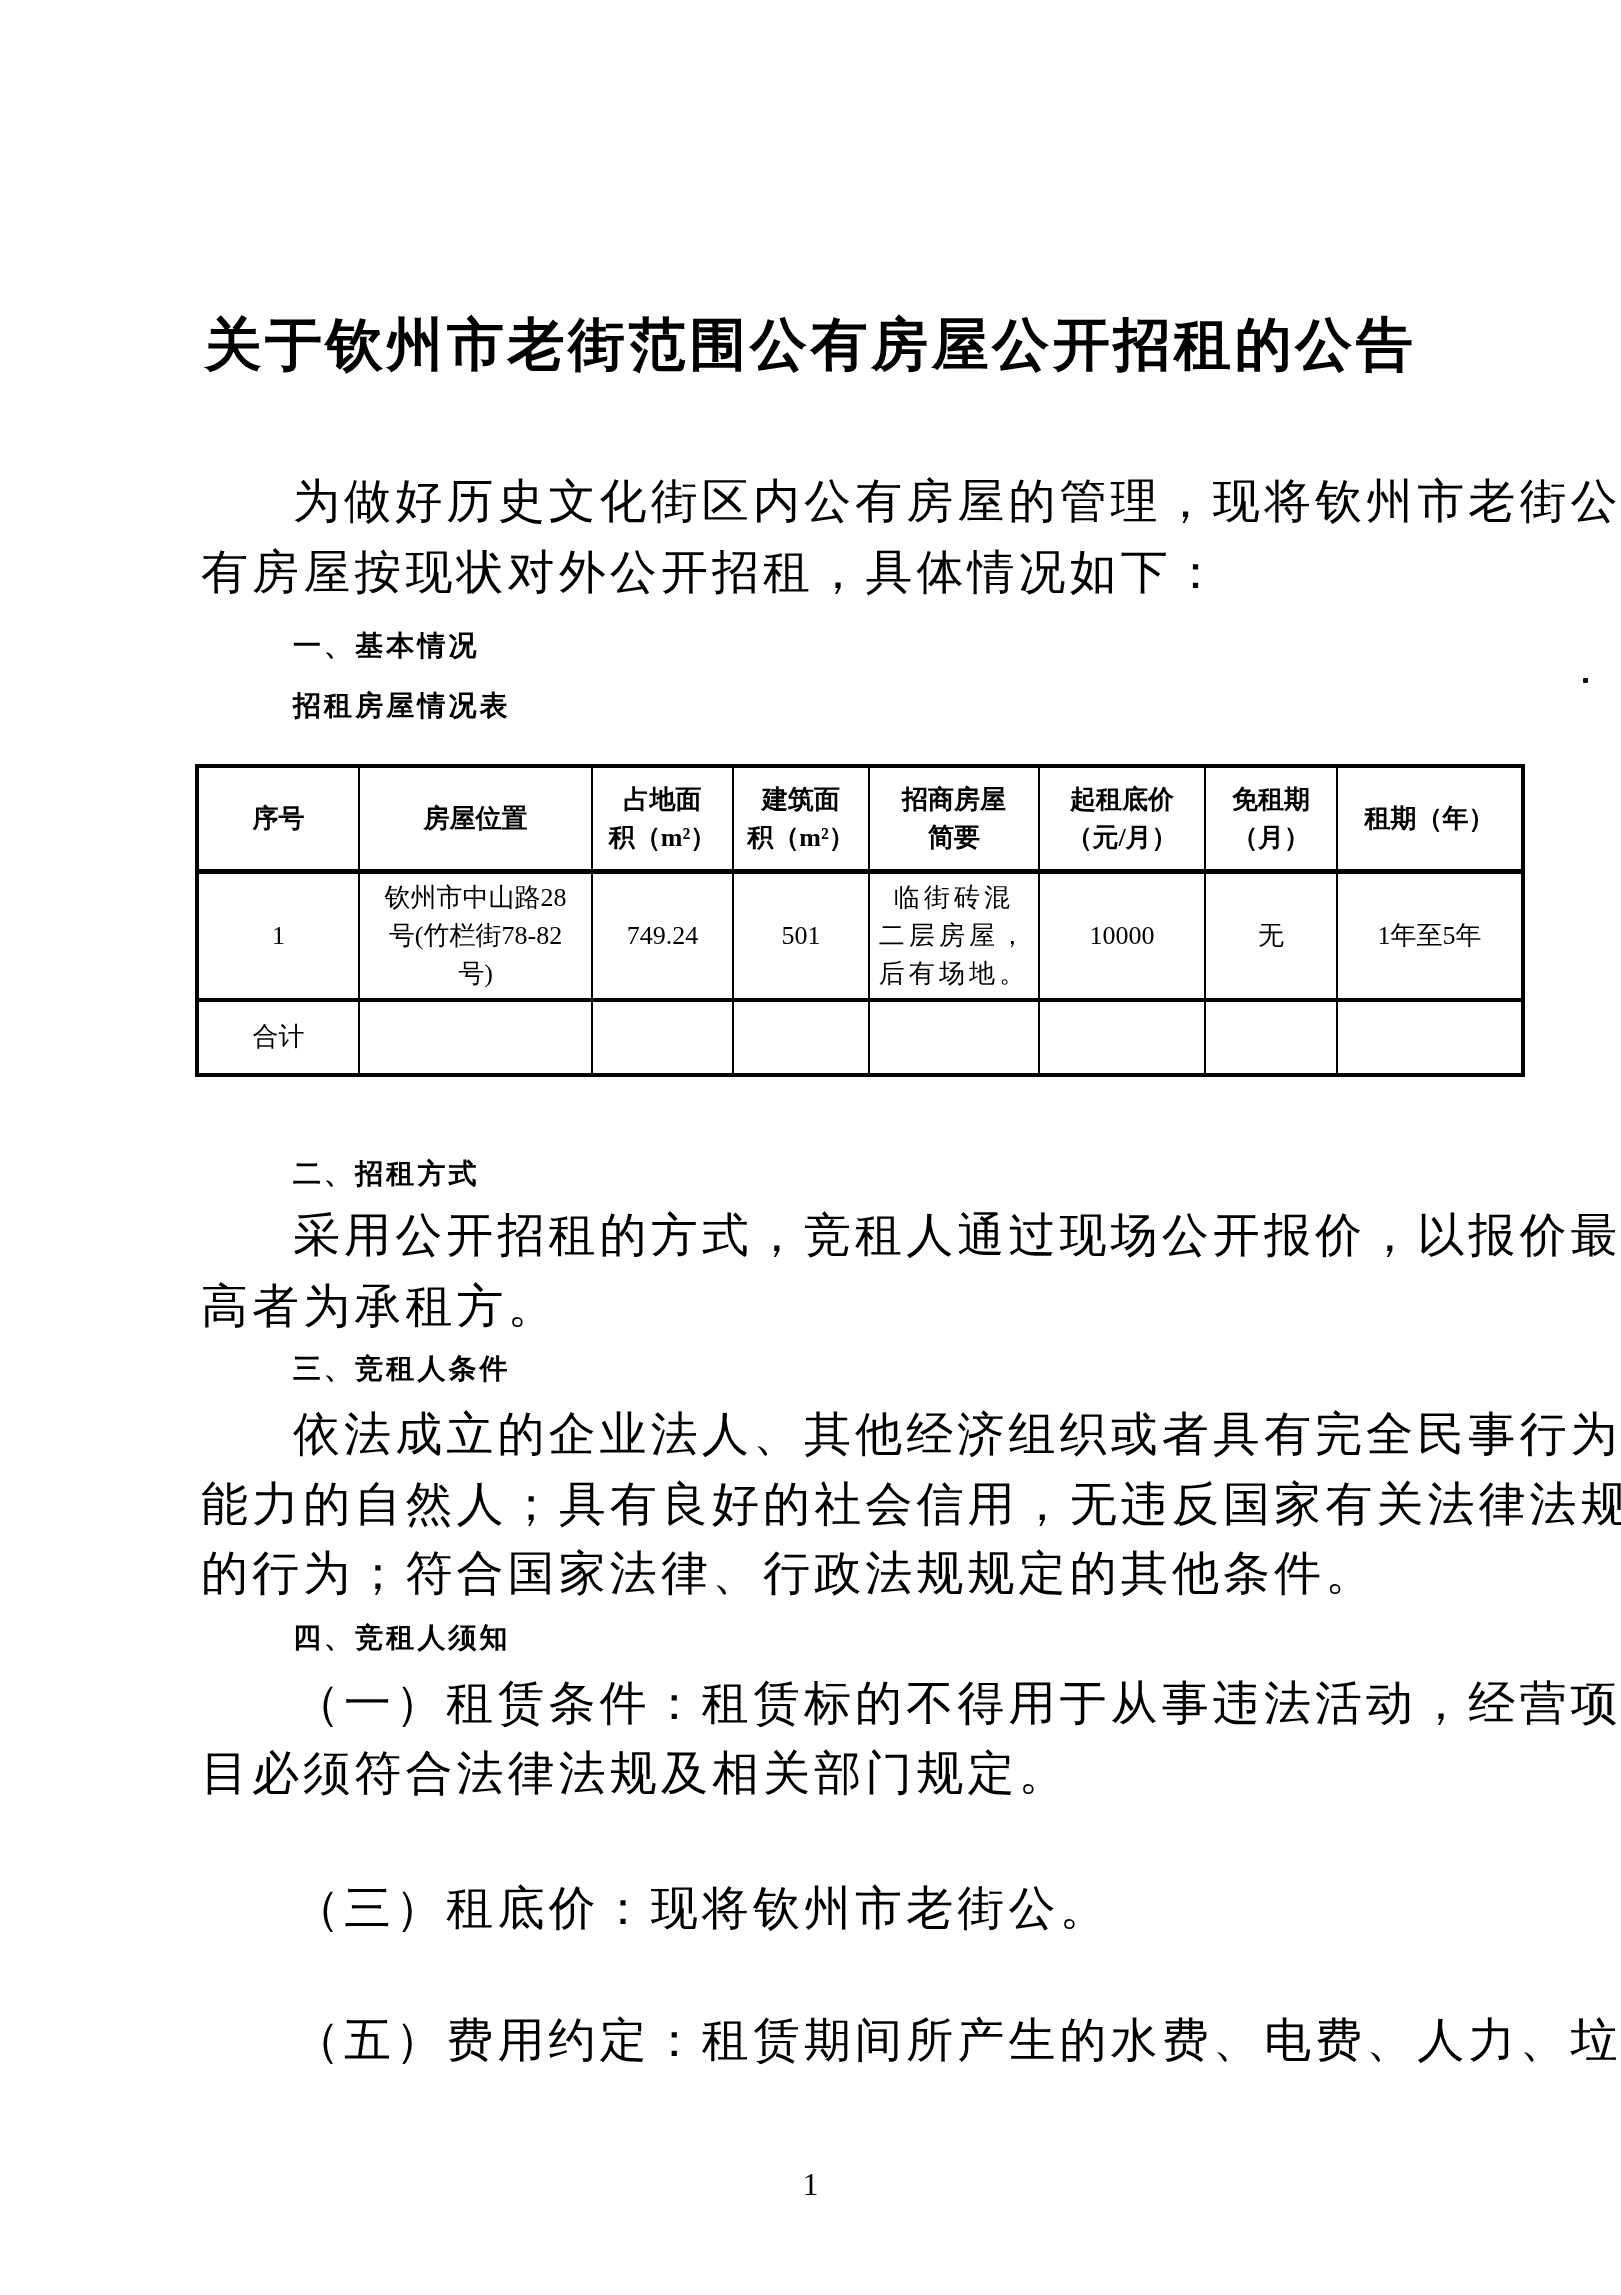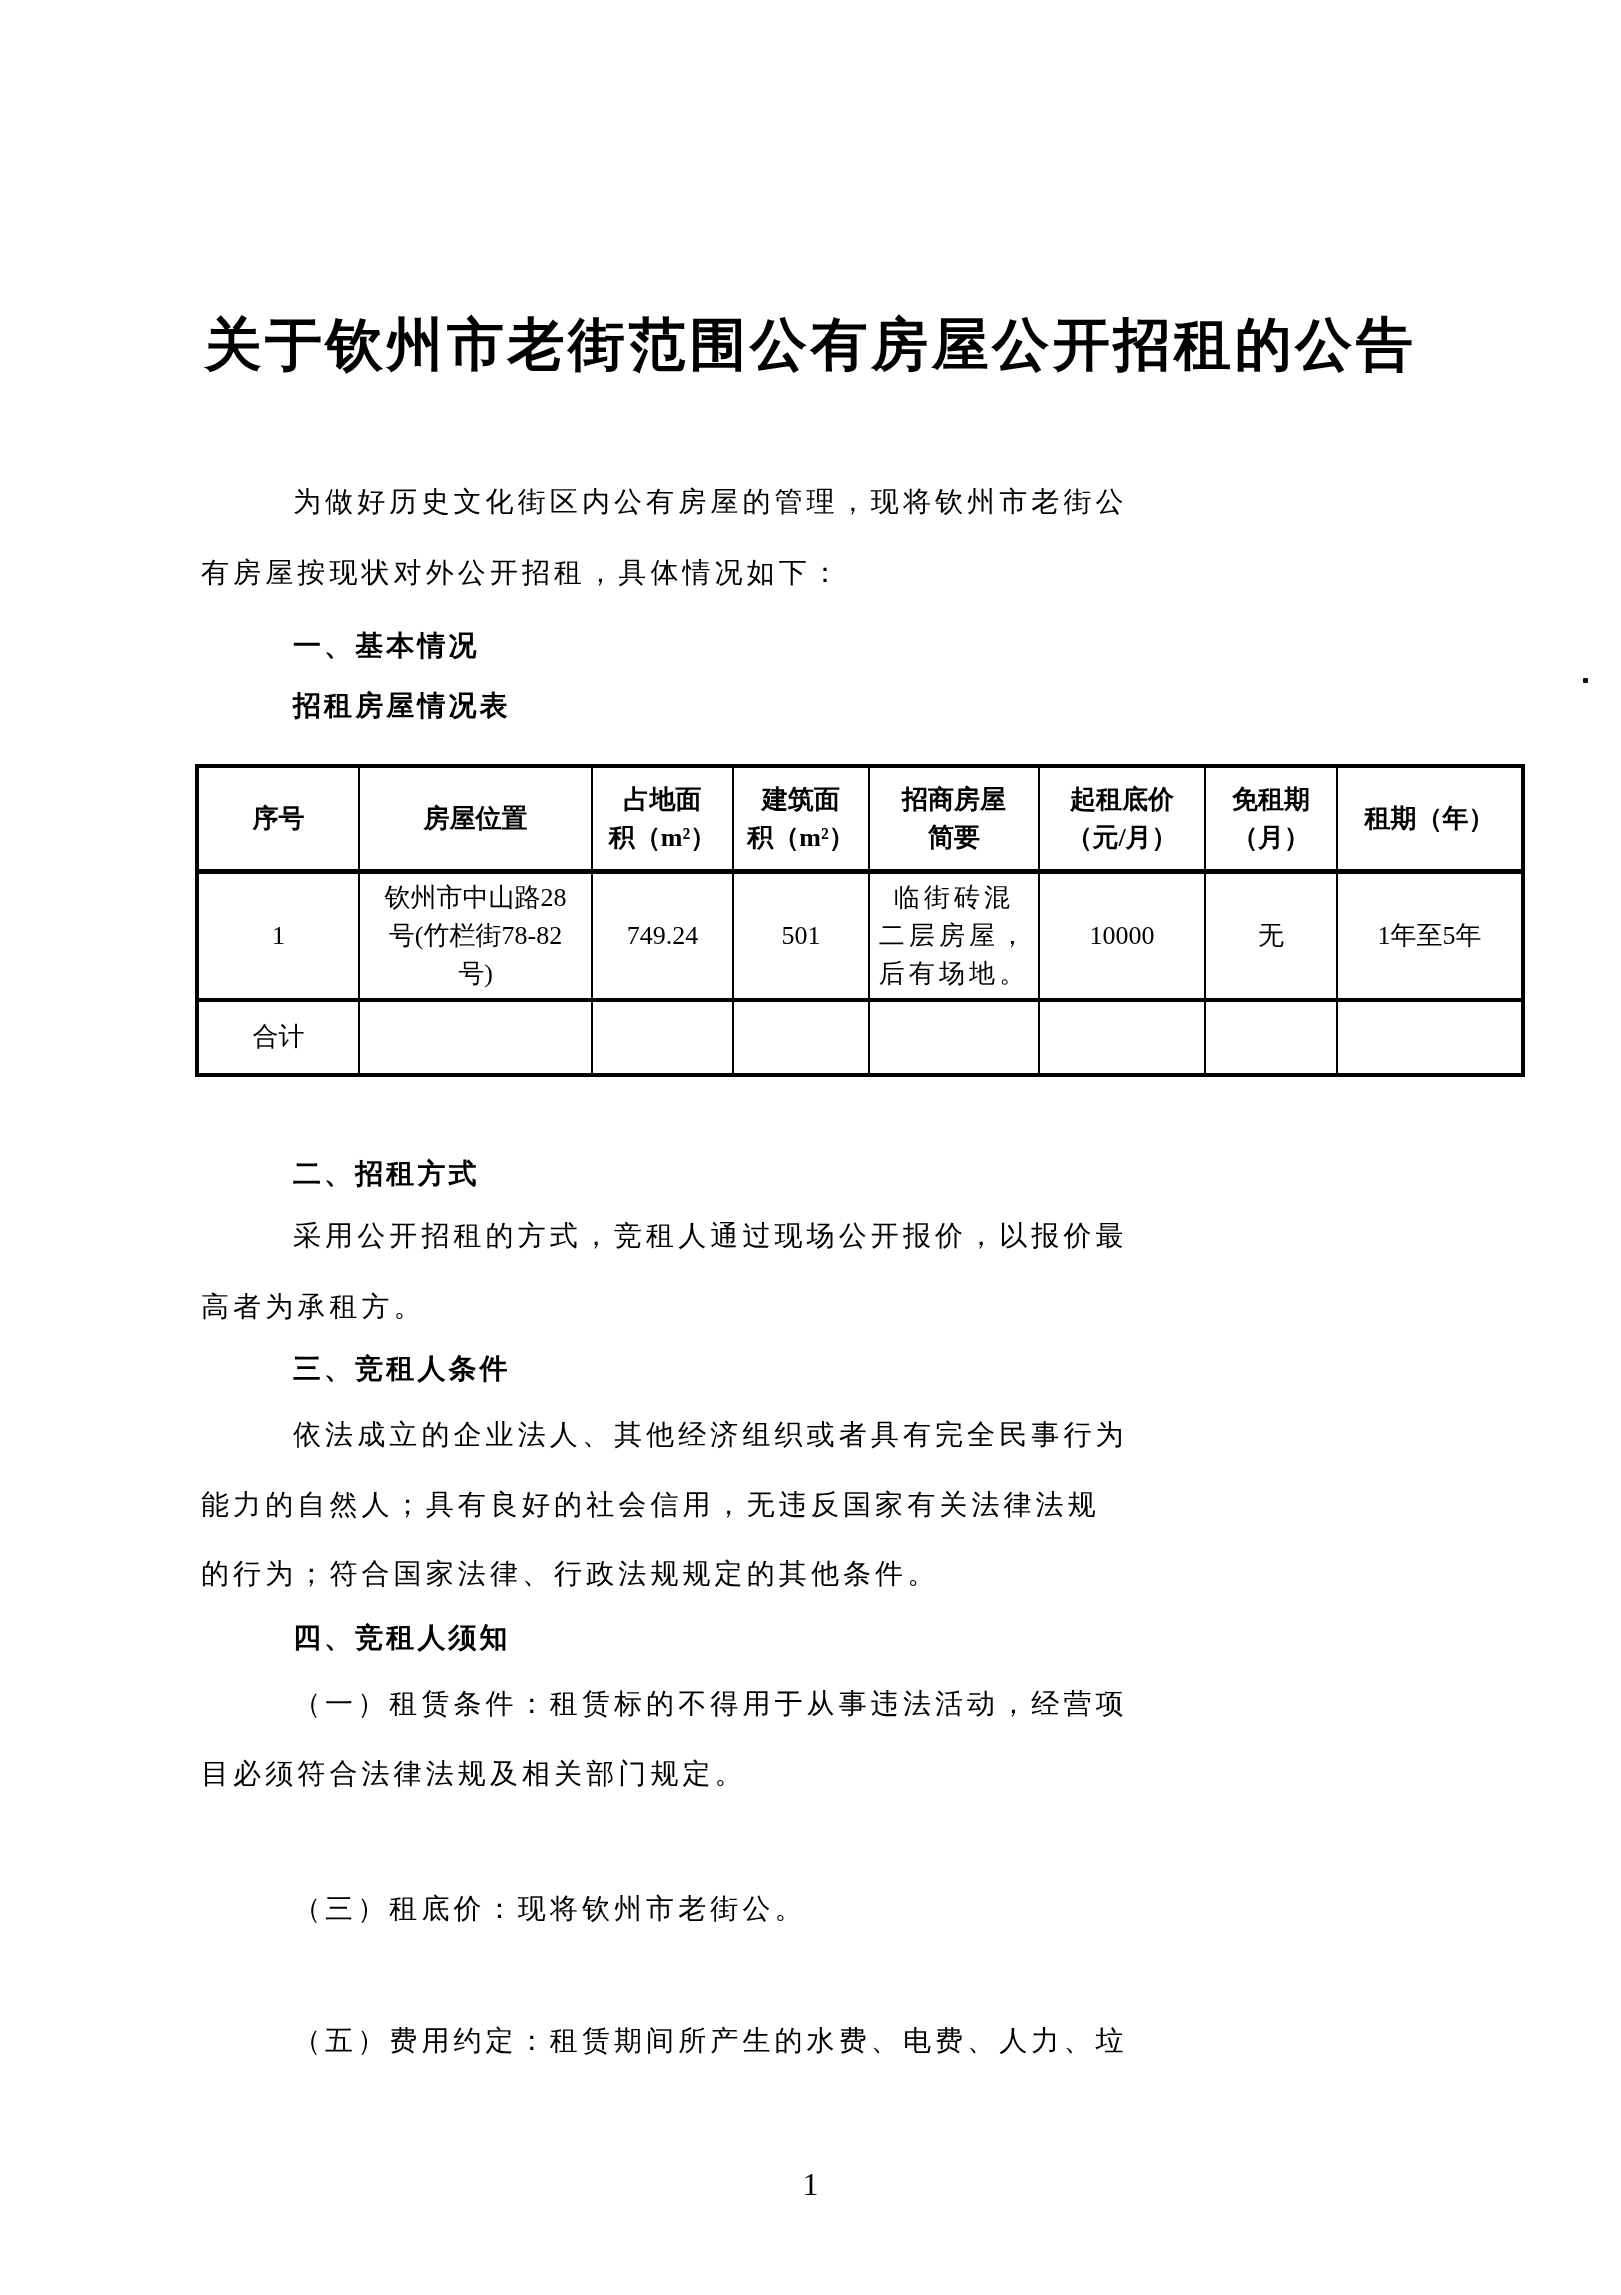--- a/index.html
+++ b/index.html
@@ -19,21 +19,21 @@
     width: 100%;
     text-align: center;
     font-family: "Liberation Sans", sans-serif;
     font-weight: bold;
     font-size: 57px;
     letter-spacing: 3.6px;
     white-space: nowrap;
   }
   .line {
     position: absolute;
-    font-size: 28px;
+    font-size: 47px;
     line-height: 51px;
     letter-spacing: 4.1px;
     white-space: nowrap;
   }
   .indent { left: 293px; }
   .flush { left: 201px; }
   .heading {
     font-family: Liberation Sans, sans-serif;
     font-weight: bold;
     font-size: 28px;

